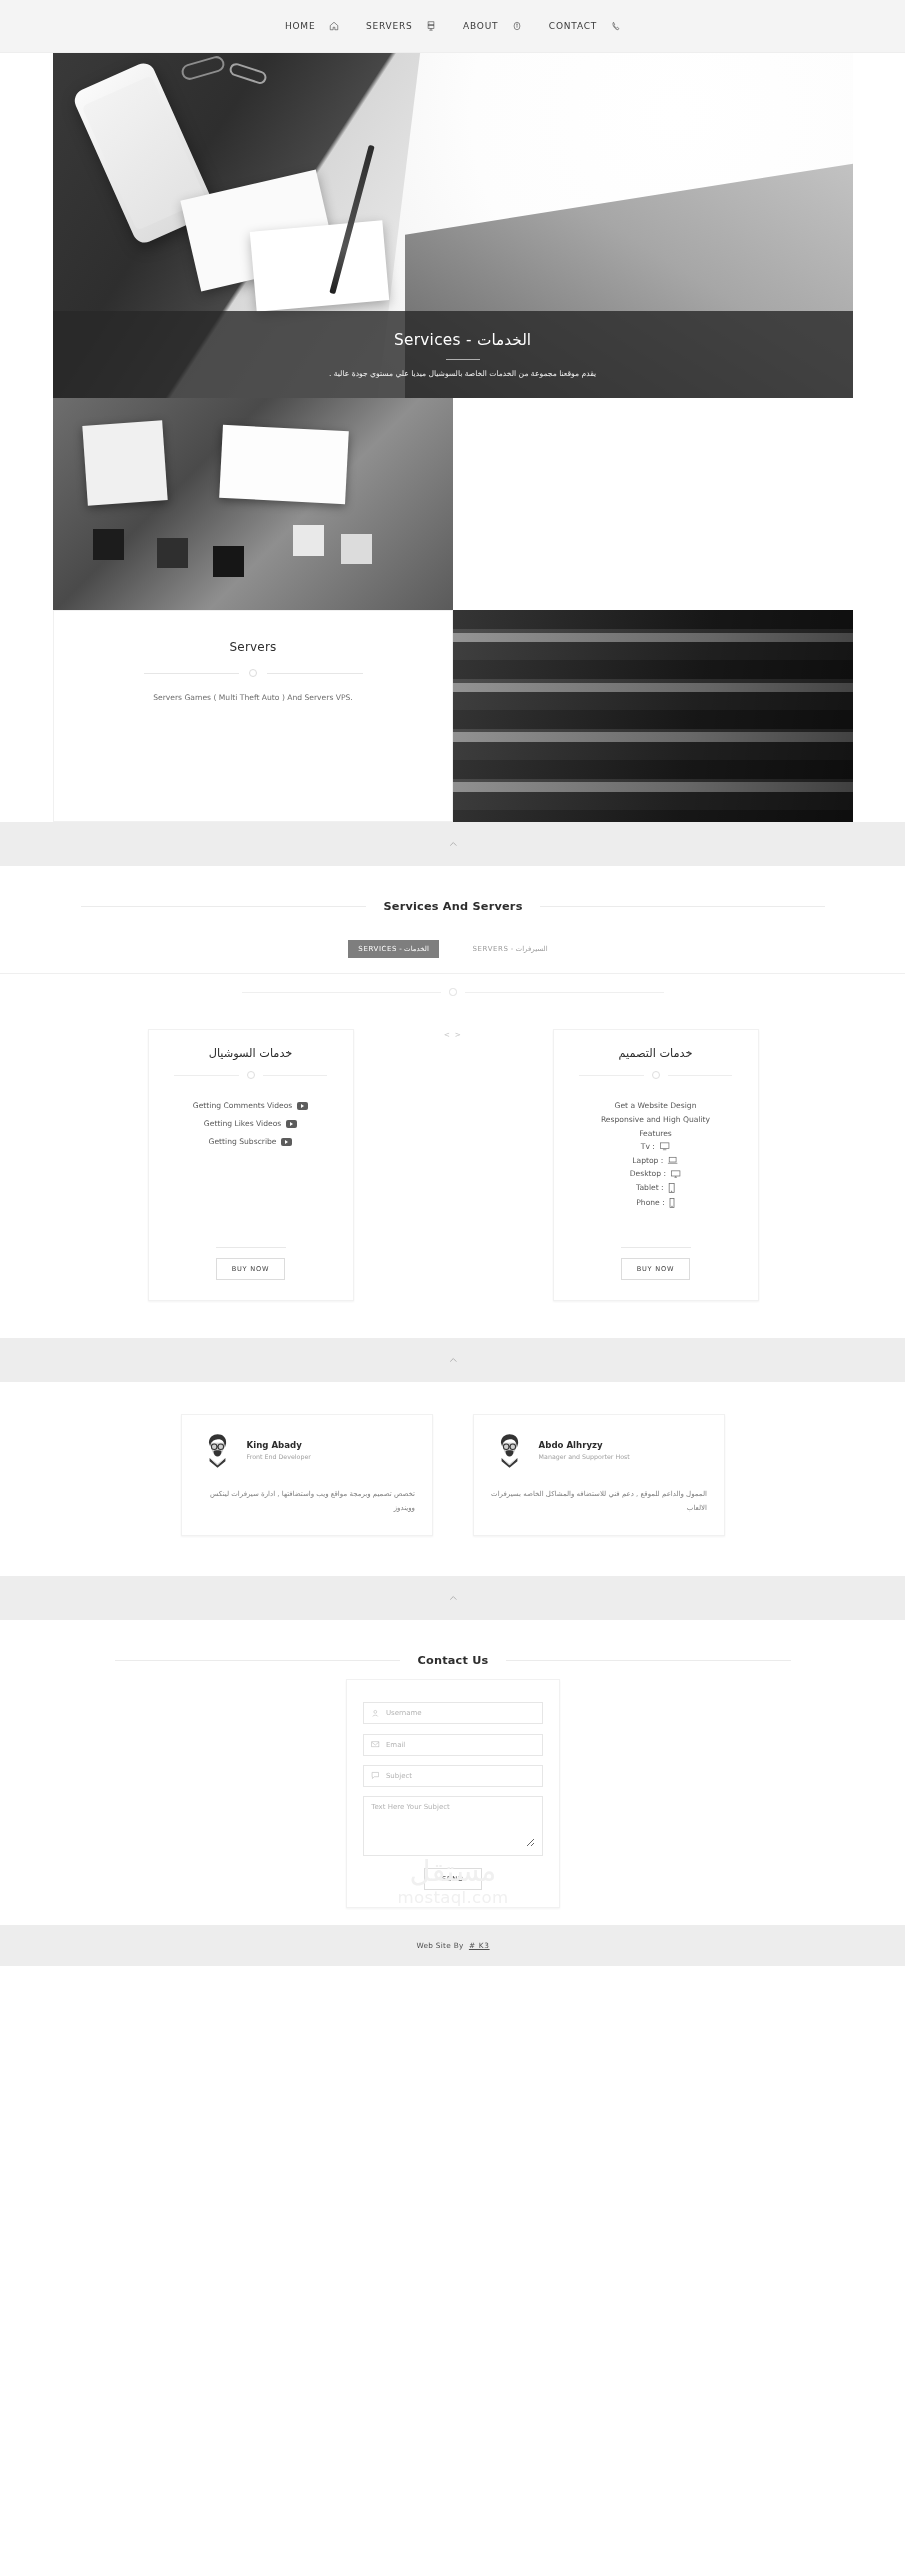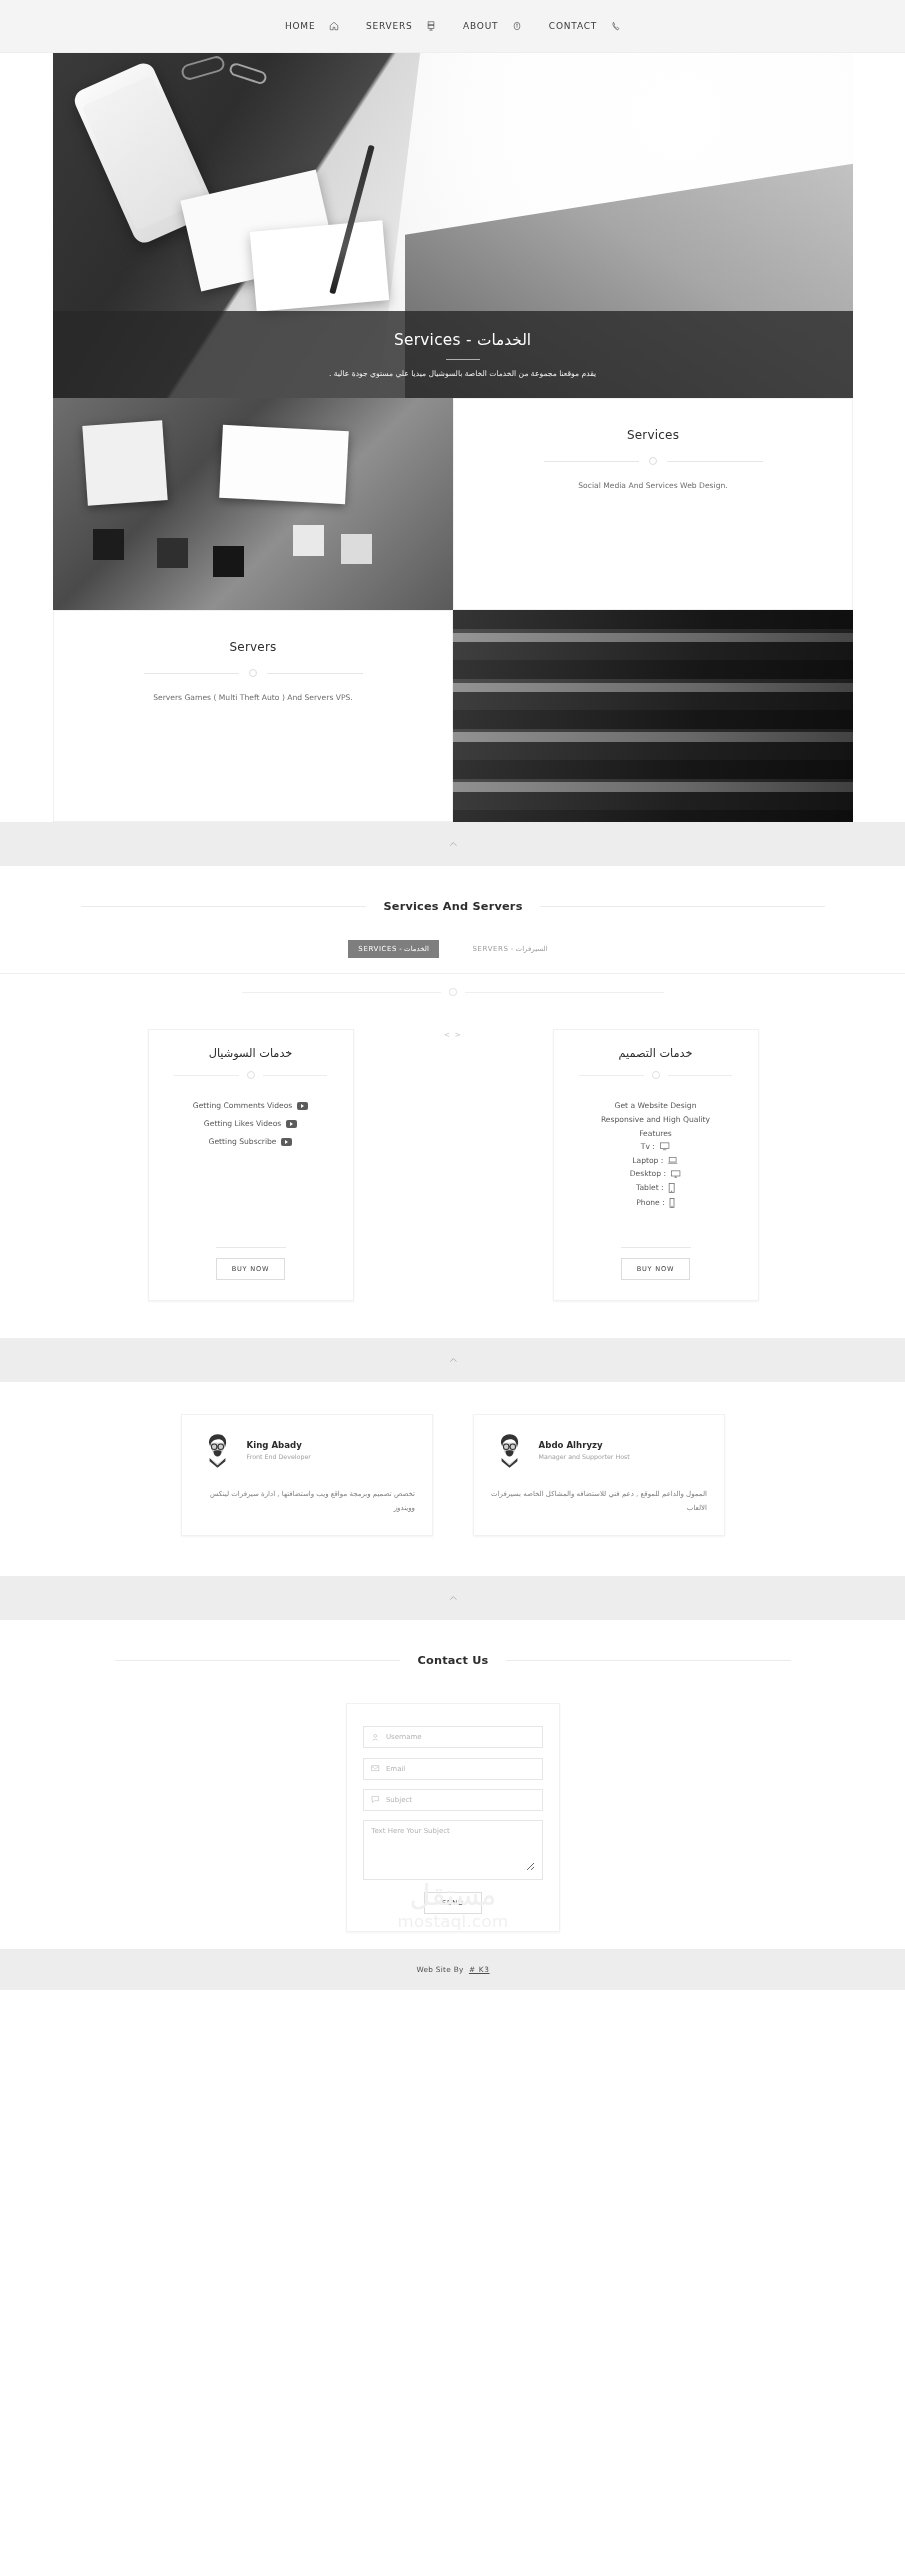--- a/index.html
+++ b/index.html
@@ -287,21 +287,21 @@
   .team-name { font-size: 8.6px; color: #2b2b2b; font-weight: 600; }
   .team-role { font-size: 6.3px; color: #a0a0a0; margin-top: 2.7px; }
   .team-desc {
     margin-top: 20px; text-align:right; direction: rtl;
     font-size: 7px; color: #7d7d7d; line-height: 1.9;
   }
 
   
   .contact-wrap { padding-bottom: 17px; position: relative; }
   .contact-card {
-    width: 214px; margin: 36px auto 0;
+    width: 214px; margin: 12px auto 0;
     background:#fff; border:0.7px solid #f1f1f1;
     box-shadow: 0 0.7px 2px rgba(0,0,0,.05);
     padding: 22.5px 16px 17px;
     display:flex; flex-direction:column; align-items:center;
   }
   .field {
     width: 100%; height: 22px; border: 0.7px solid #e6e6e6;
     display:flex; align-items:center; gap: 6px; padding: 0 7.3px;
     margin-bottom: 9.3px; background:#fff;
   }
@@ -407,29 +407,20 @@
 
 <div class="features">
 
   <div class="feature-row">
     <div class="feature-img img-social">
       <span class="sq a"></span>
       <span class="sq b"></span>
       <span class="sq c"></span>
       <span class="sq d"></span>
       <span class="sq e"></span>
-    </div>
-    <div class="feature-text">
-      <h2>Services</h2>
-      <div class="divider-circle">
-        <span class="ln"></span>
-        <span class="cir"></span>
-        <span class="ln"></span>
-      </div>
-      <p>Social Media And Services Web Design.</p>
     </div>
   </div>
 
   <div class="feature-row">
     <div class="feature-text">
       <h2>Servers</h2>
       <div class="divider-circle">
         <span class="ln"></span>
         <span class="cir"></span>
         <span class="ln"></span>

